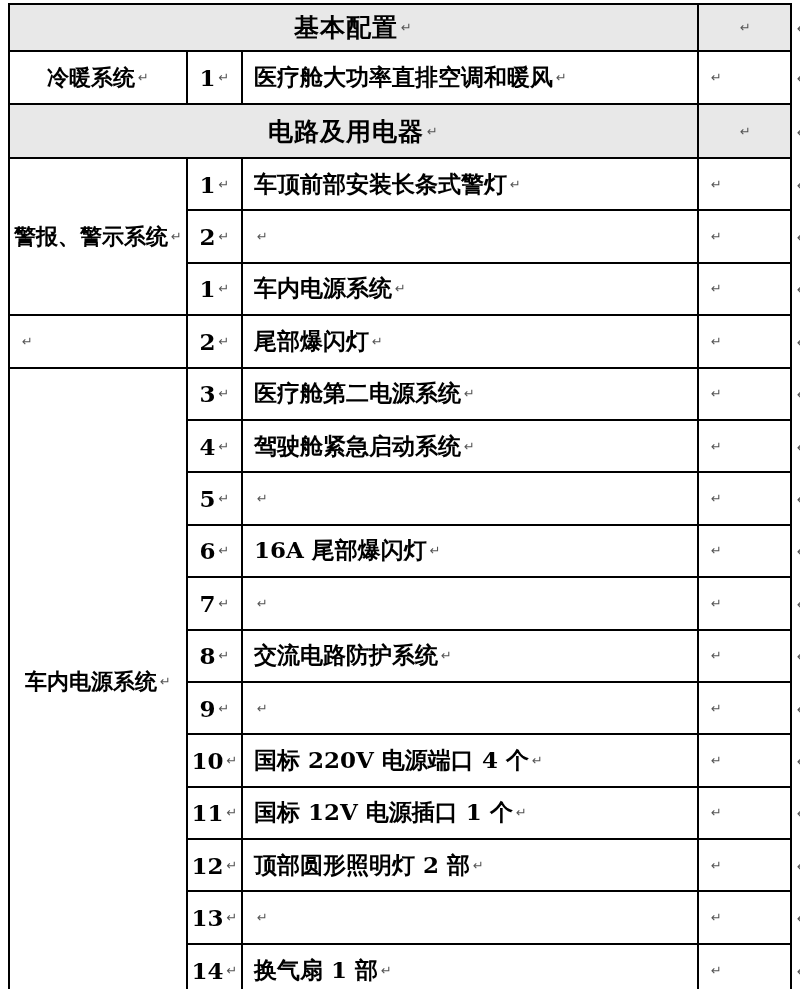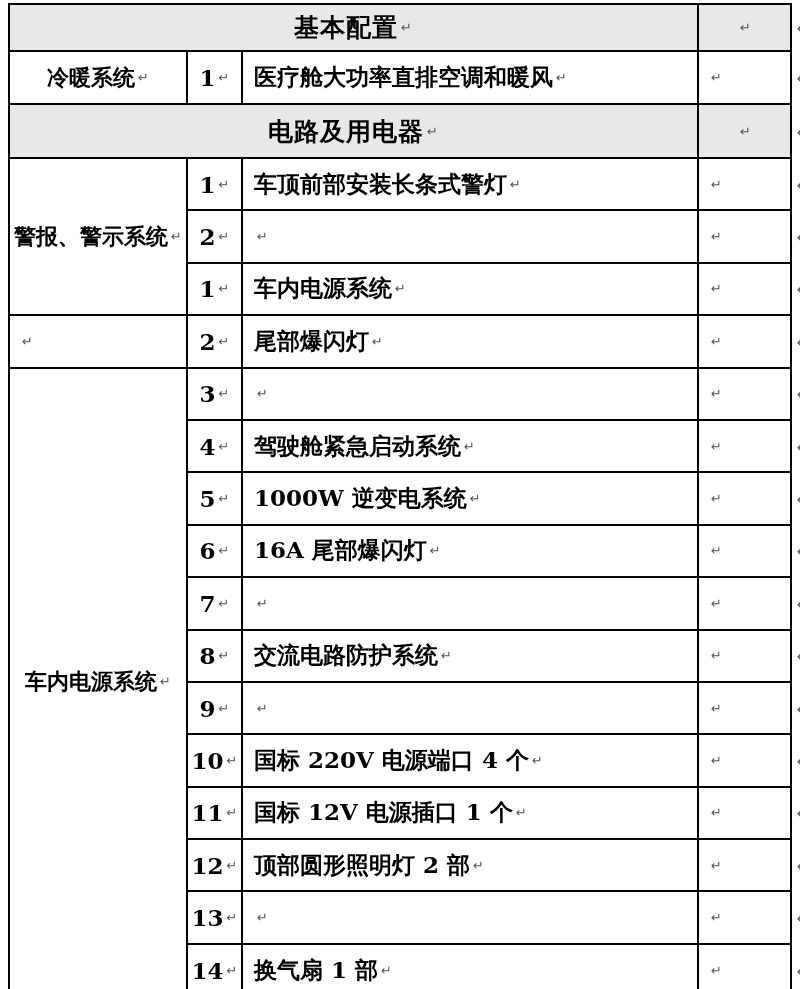--- a/index.html
+++ b/index.html
@@ -118,20 +118,21 @@
       </div>
     <div class="cell mkl" style="grid-row:7;grid-column:4">
         <span class="p">↵</span>
       </div>
 
     <div class="cell num" style="grid-row:8;grid-column:2">
         <span>3</span>
         <span class="p">↵</span>
       </div>
     <div class="cell desc" style="grid-row:8;grid-column:3">
+        <span>医疗舱第二电源系统</span>
         <span class="p">↵</span>
       </div>
     <div class="cell mkl" style="grid-row:8;grid-column:4">
         <span class="p">↵</span>
       </div>
 
     <div class="cell num" style="grid-row:9;grid-column:2">
         <span>4</span>
         <span class="p">↵</span>
       </div>
@@ -141,21 +142,20 @@
       </div>
     <div class="cell mkl" style="grid-row:9;grid-column:4">
         <span class="p">↵</span>
       </div>
 
     <div class="cell num" style="grid-row:10;grid-column:2">
         <span>5</span>
         <span class="p">↵</span>
       </div>
     <div class="cell desc" style="grid-row:10;grid-column:3">
-        <span>1000W 逆变电系统</span>
         <span class="p">↵</span>
       </div>
     <div class="cell mkl" style="grid-row:10;grid-column:4">
         <span class="p">↵</span>
       </div>
 
     <div class="cell num" style="grid-row:11;grid-column:2">
         <span>6</span>
         <span class="p">↵</span>
       </div>

